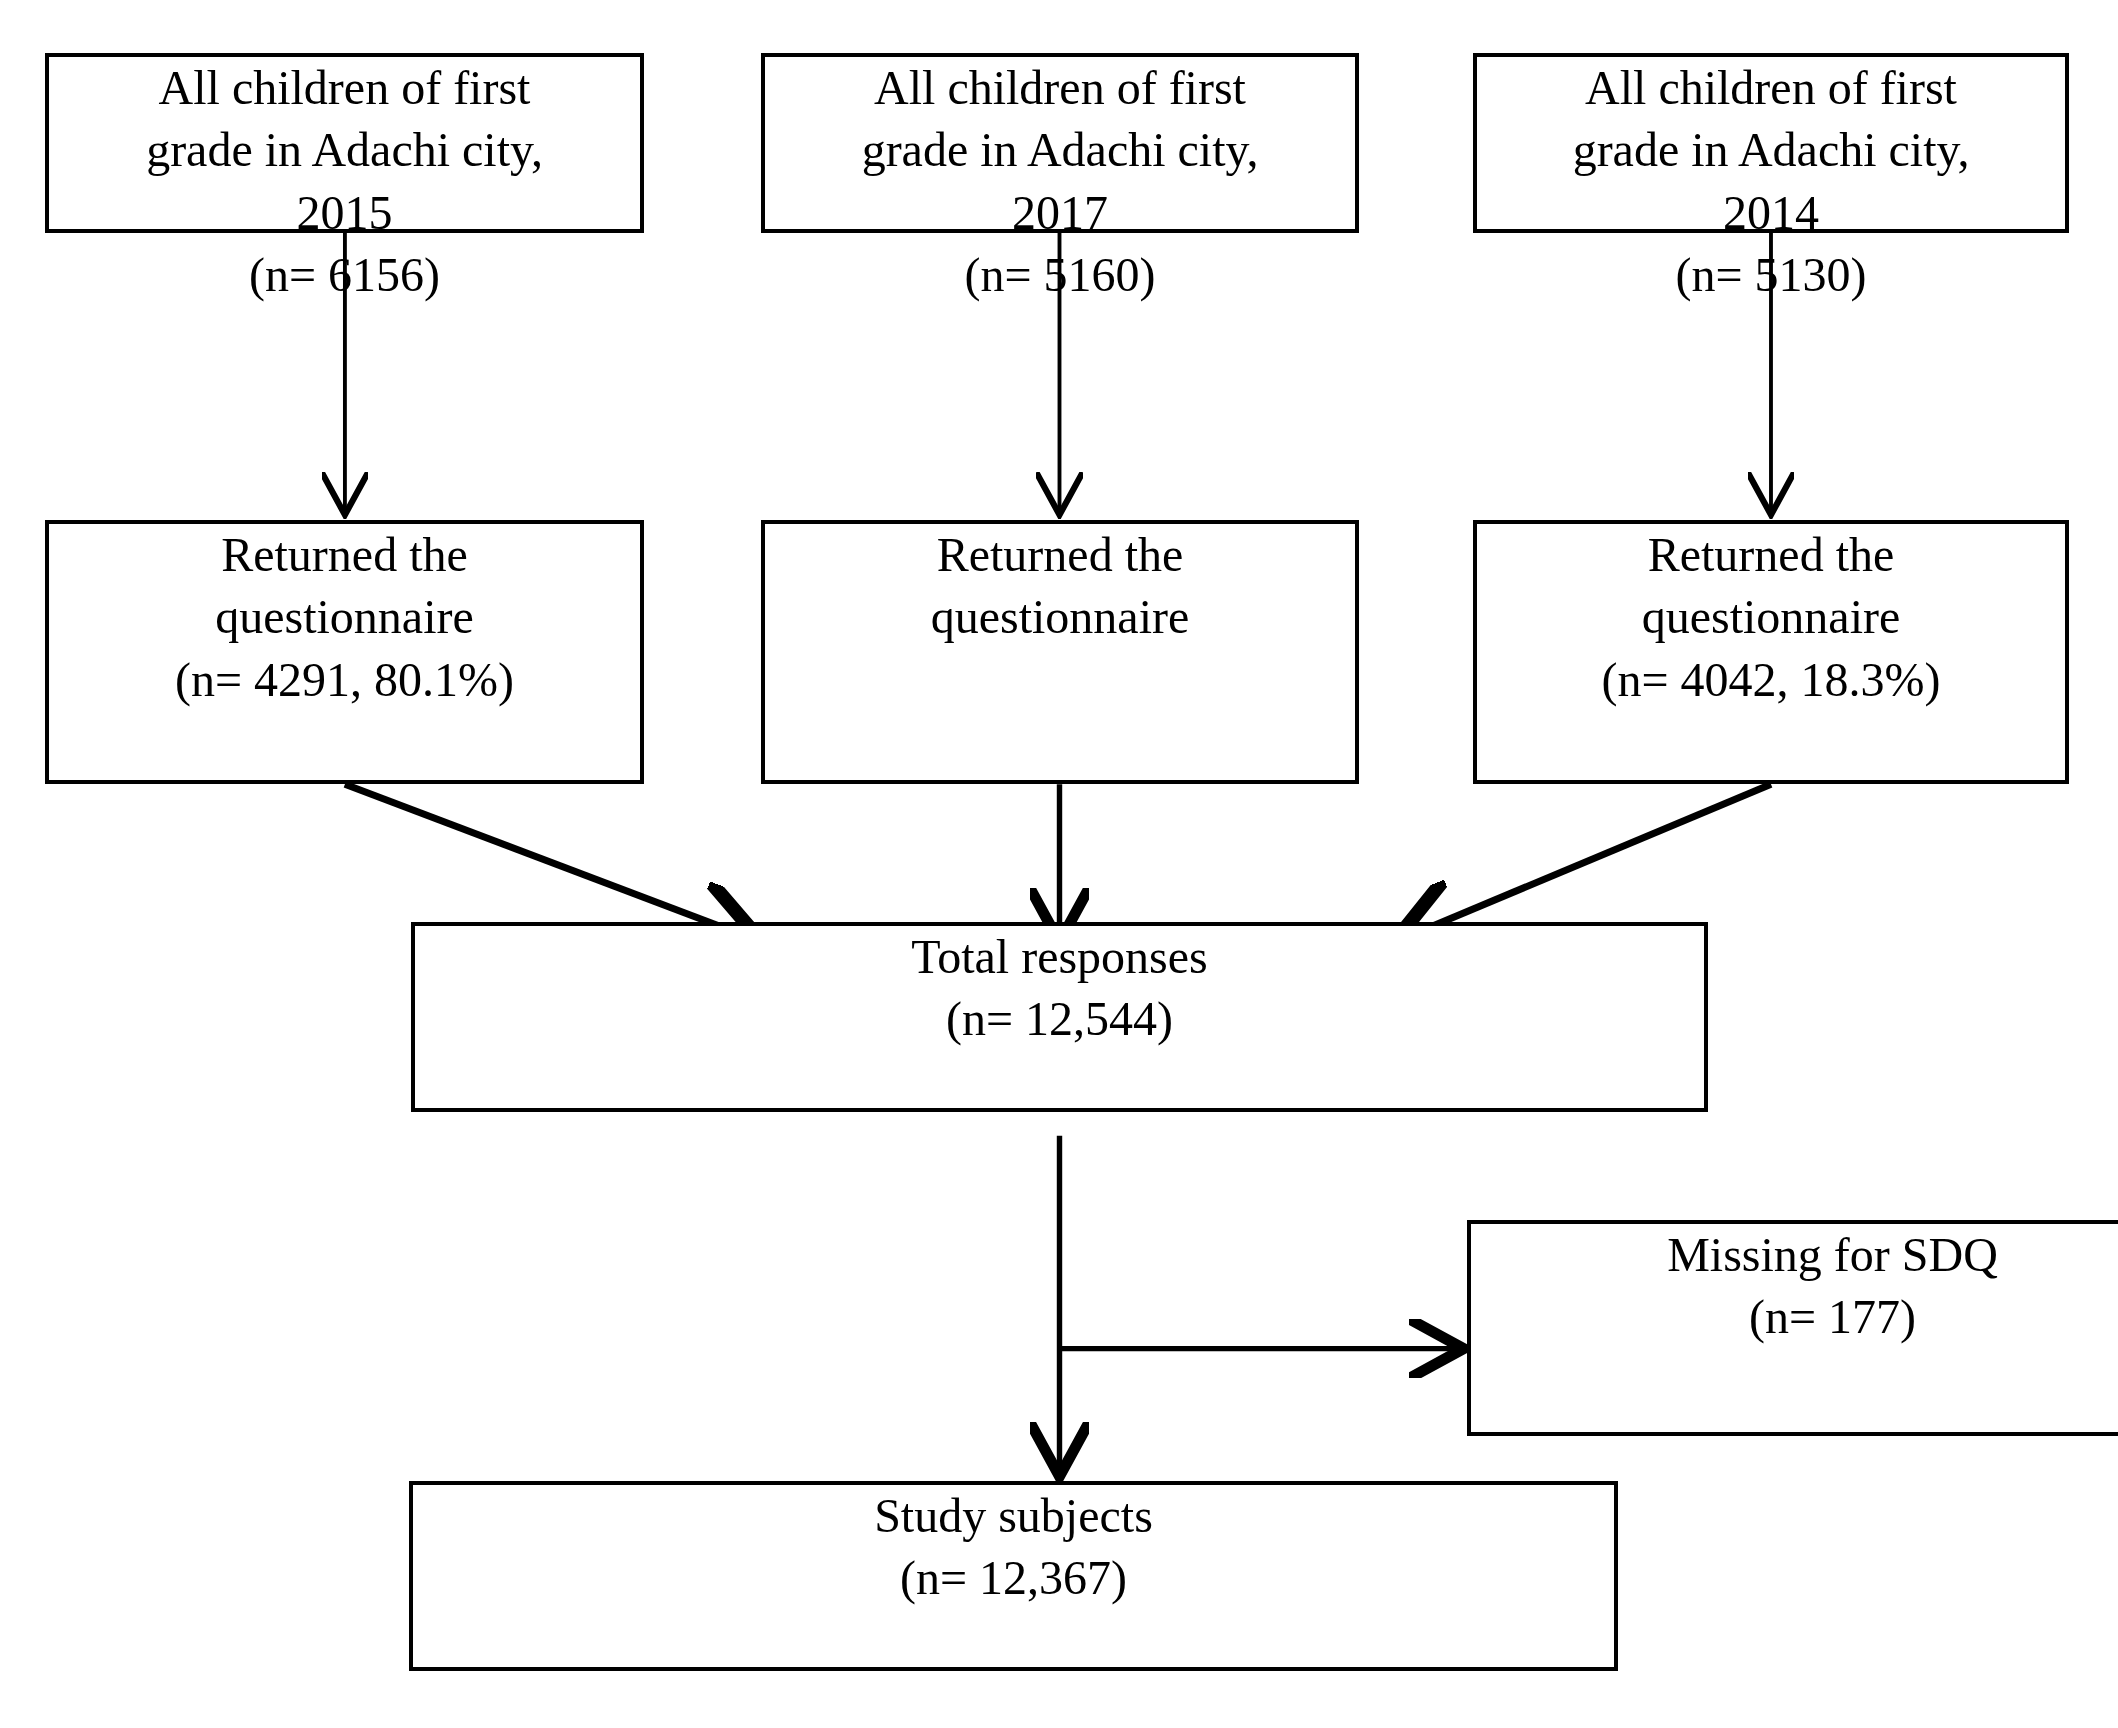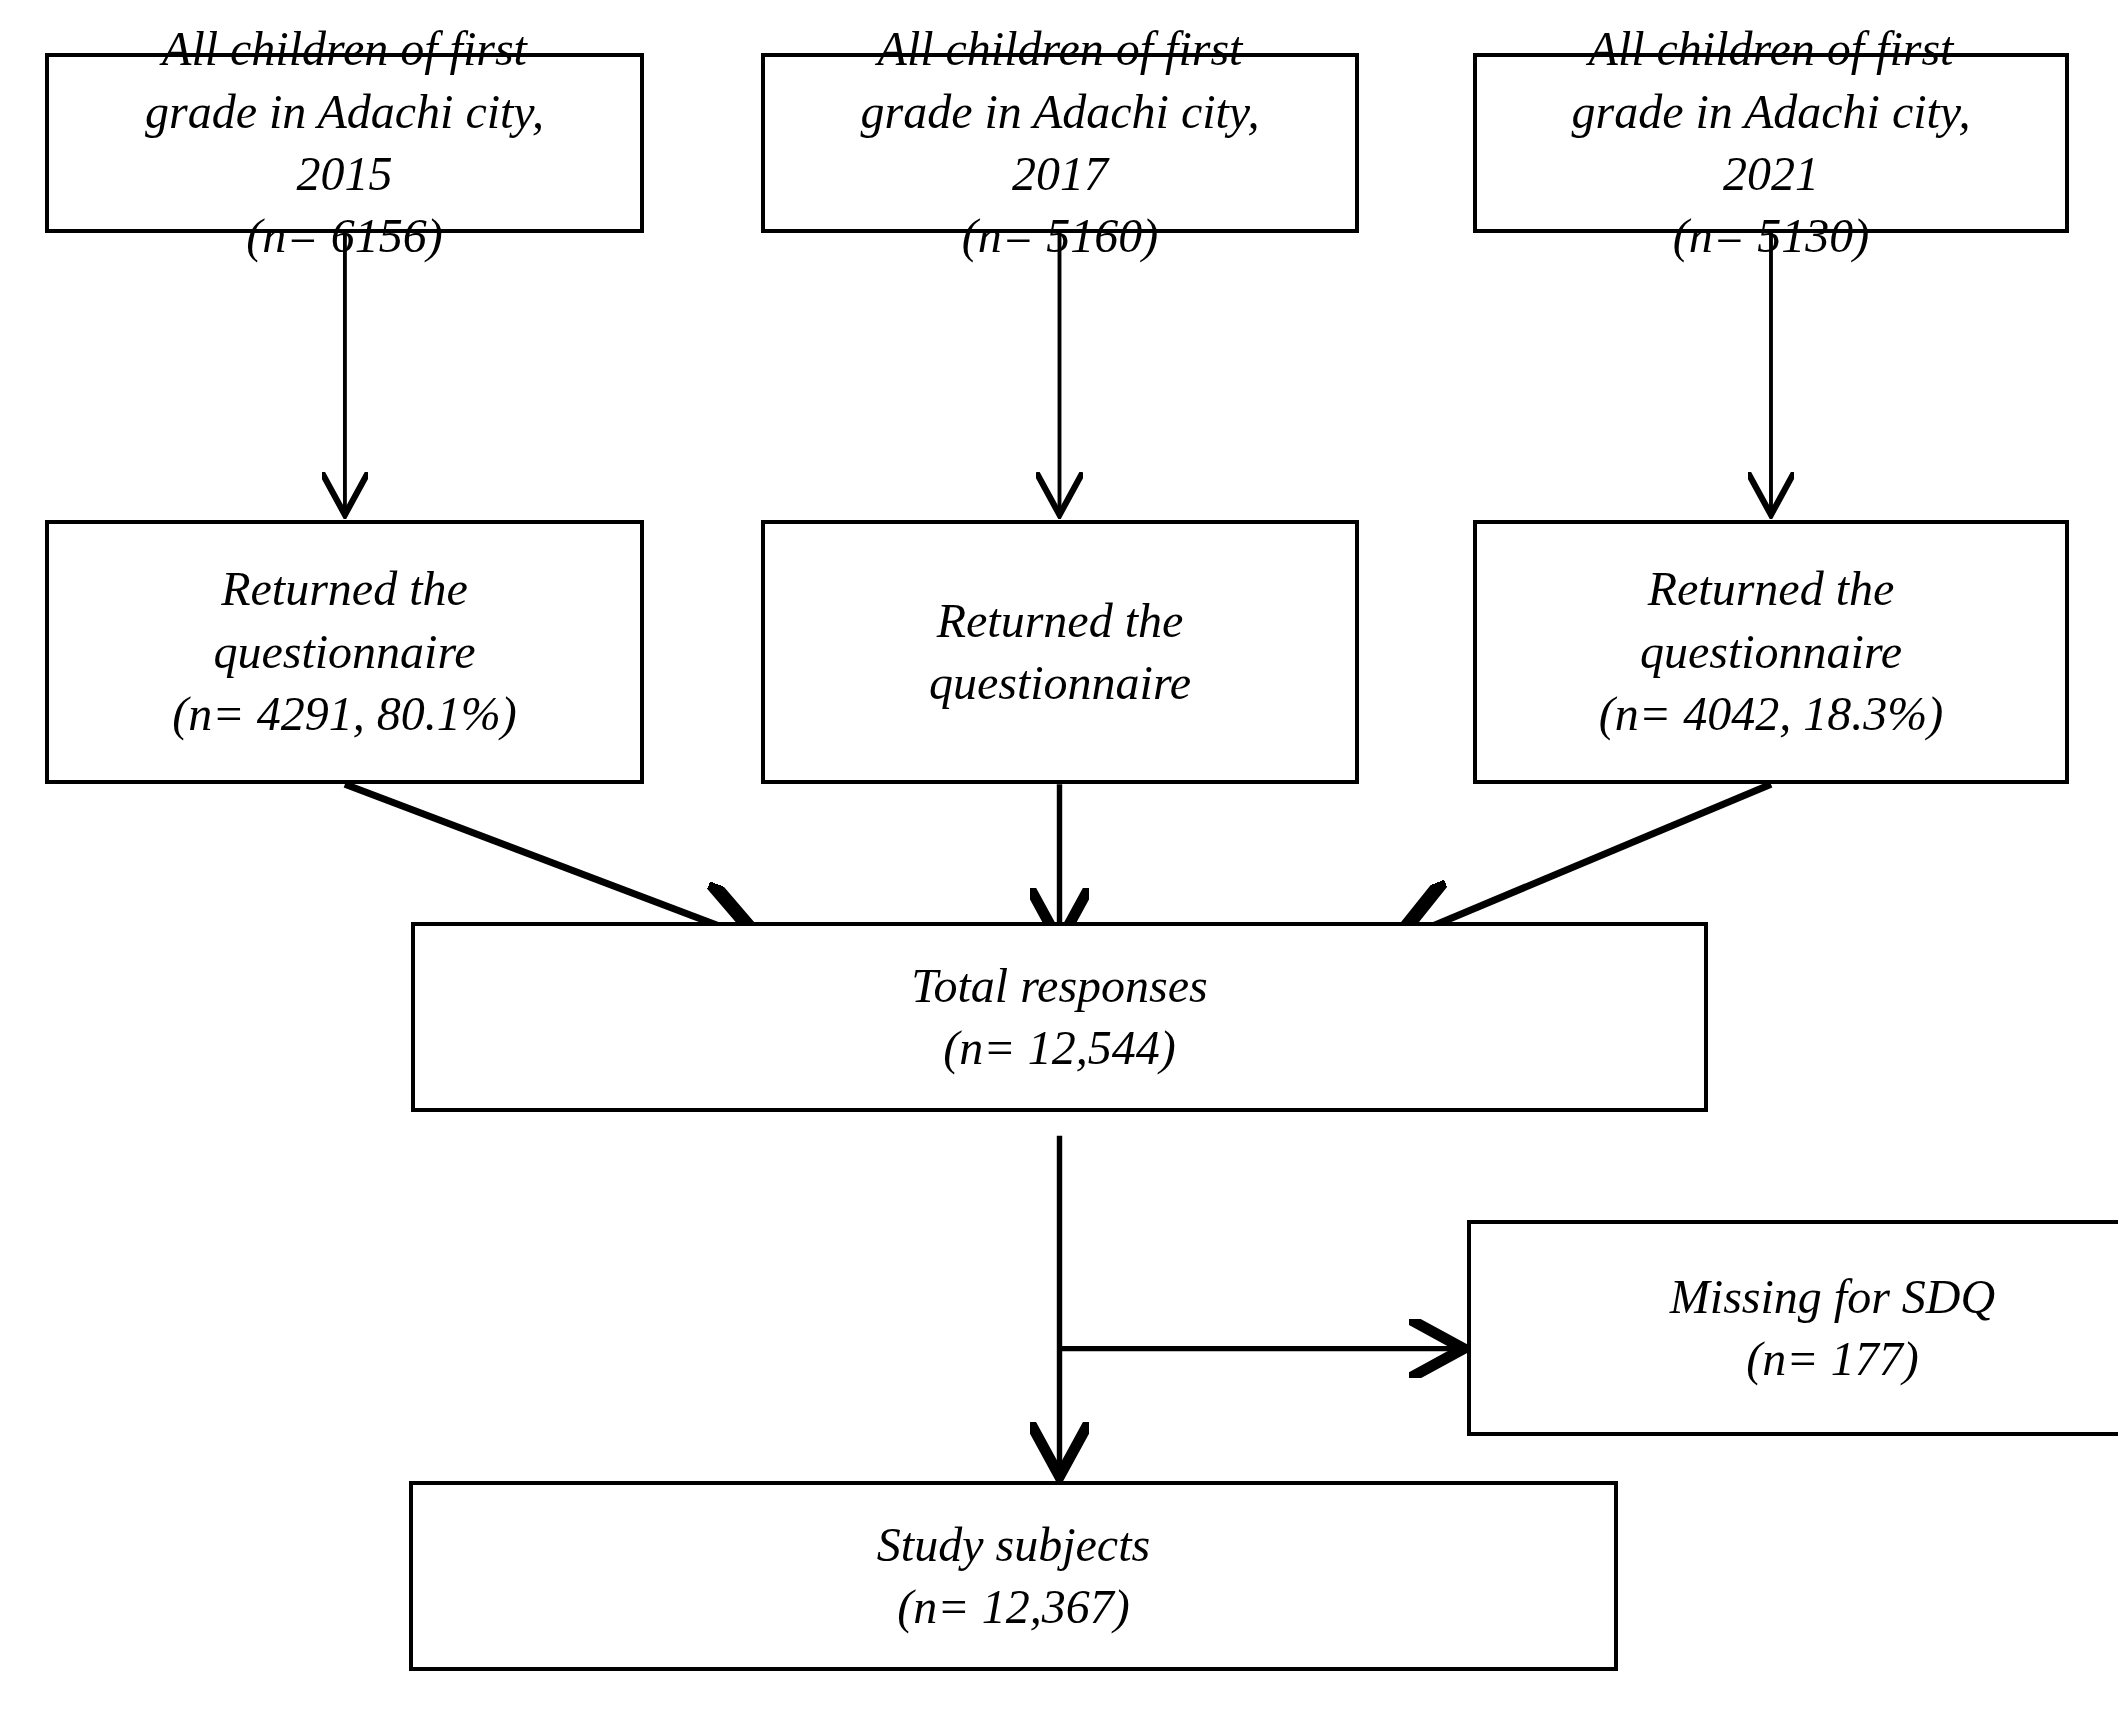--- a/index.html
+++ b/index.html
@@ -18,27 +18,25 @@
     color: #000000;
   }
   .box {
     position: absolute;
     box-sizing: border-box;
     border: 4.6px solid #000000;
     background: #ffffff;
     display: flex;
     flex-direction: column;
     align-items: center;
-    justify-content: center;
     text-align: center;
     line-height: 1.30;
     font-size: 48px;
     z-index: 3;
     padding: 0 7px;
-    font-style: italic;
   }
   .box .line {
     display: block;
     white-space: nowrap;
   }
   
   #box-cohort-2015 { left: 45px;   top: 53px;  width: 599px; height: 180px; }
   #box-cohort-2017 { left: 761px;  top: 53px;  width: 598px; height: 180px; }
   #box-cohort-2019 { left: 1473px; top: 53px;  width: 596px; height: 180px; }
   
@@ -101,21 +99,21 @@
   <div class="box" id="box-cohort-2017">
     <span class="line">All children of first</span>
     <span class="line">grade in Adachi city,</span>
     <span class="line">2017</span>
     <span class="line">(n= 5160)</span>
   </div>
 
   <div class="box" id="box-cohort-2019">
     <span class="line">All children of first</span>
     <span class="line">grade in Adachi city,</span>
-    <span class="line">2021</span>
+    <span class="line">2014</span>
     <span class="line">(n= 5130)</span>
   </div>
 
   <div class="box" id="box-returned-2015">
     <span class="line">Returned the</span>
     <span class="line">questionnaire</span>
     <span class="line">(n= 4291, 80.1%)</span>
   </div>
 
   <div class="box" id="box-returned-2017">

